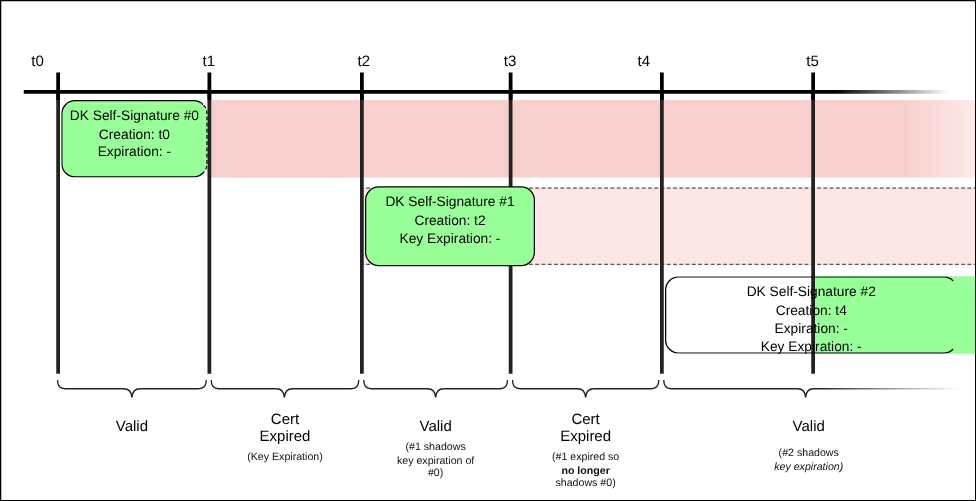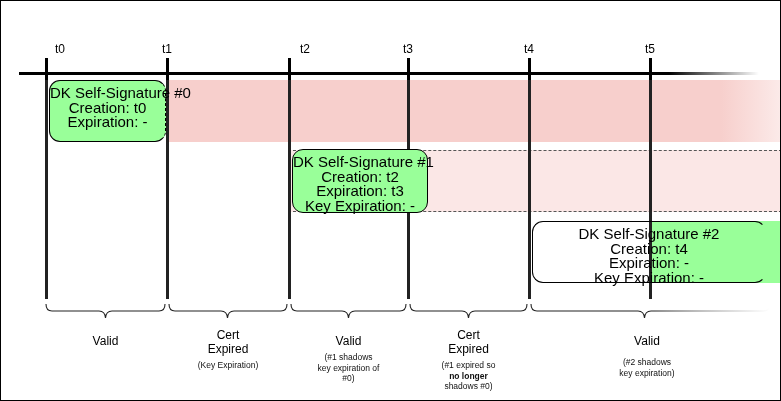--- a/index.html
+++ b/index.html
@@ -75,21 +75,21 @@
                 #99ff99 0px, #99ff99 300px, #ffffff 420px);
   }
 
   
   .sigbox {
     position: absolute;
     box-sizing: border-box;
     background: #99ff99;
     border: 1.4px solid #000000;
     border-radius: 11px;
-    font-size: 15px;
+    font-size: 11px;
     color: #000000;
     text-align: center;
     line-height: 14.5px;
     padding-top: 5px;
     z-index: 6;
   }
   .sigbox.dashed-right {
     border-right: 1.4px dashed #000000;
   }
   .sigbox.transparent-bg {
@@ -138,37 +138,36 @@
 
   <div class="axis-line"></div>
 
   <div class="tick" style="left:44px;"></div>
   <div class="tick" style="left:165px;"></div>
   <div class="tick" style="left:287px;"></div>
   <div class="tick" style="left:406px;"></div>
   <div class="tick" style="left:527px;"></div>
   <div class="tick" style="left:648px;"></div>
 
-  <div class="tick-label" style="left:59px;">t0</div>
+  <div class="tick-label" style="left:29px;">t0</div>
   <div class="tick-label" style="left:166px;">t1</div>
-  <div class="tick-label" style="left:304px;">t2</div>
+  <div class="tick-label" style="left:290px;">t2</div>
   <div class="tick-label" style="left:407px;text-align:right;">t3</div>
-  <div class="tick-label" style="left:528px;">t4</div>
+  <div class="tick-label" style="left:514px;">t4</div>
   <div class="tick-label" style="left:649px;">t5</div>
 
   <div class="sigbox dashed-right" style="left:48px; top:79px; width:117px; height:62px;">
     <span class="line">DK Self-Signature #0</span>
     <span class="line">Creation: t0</span>
     <span class="line">Expiration: -</span>
   </div>
 
   <div class="sigbox" style="left:291px; top:148px; width:136px; height:64px;">
     <span class="line">DK Self-Signature #1</span>
     <span class="line">Creation: t2</span>
-    <span class="line">Expiration: t3</span>
     <span class="line">Key Expiration: -</span>
   </div>
 
   <div class="sigbox transparent-bg" style="left:531px; top:220px; width:234px; height:62px; border-right-color:rgba(0,0,0,0);">
     <span class="line">DK Self-Signature #2</span>
     <span class="line">Creation: t4</span>
     <span class="line">Expiration: -</span>
     <span class="line">Key Expiration: -</span>
   </div>
 
@@ -227,16 +226,16 @@
     <span class="main">Cert</span>
     <span class="main">Expired</span>
     <span class="sub">(#1 expired so</span>
     <span class="sub" style="margin-top:0;font-weight:bold;">no longer</span>
     <span class="sub" style="margin-top:0;">shadows #0)</span>
   </div>
 
   <div class="caption" style="left:529px; top:333px; width:234px;">
     <span class="main">Valid</span>
     <span class="sub" style="margin-top:9px;">(#2 shadows</span>
-    <span class="sub" style="margin-top:0;">key expiration)</span>
+    <span class="sub" style="margin-top:0;font-style:italic;">key expiration)</span>
   </div>
 
 </div>
 
 </body></html>

